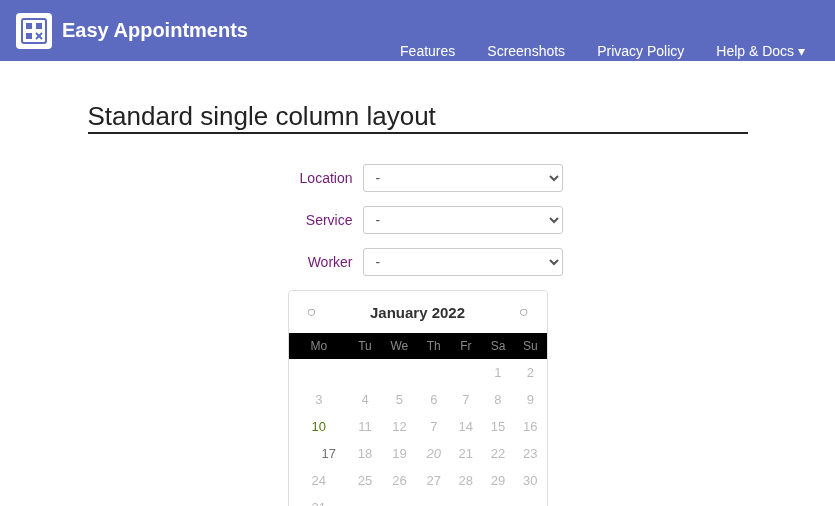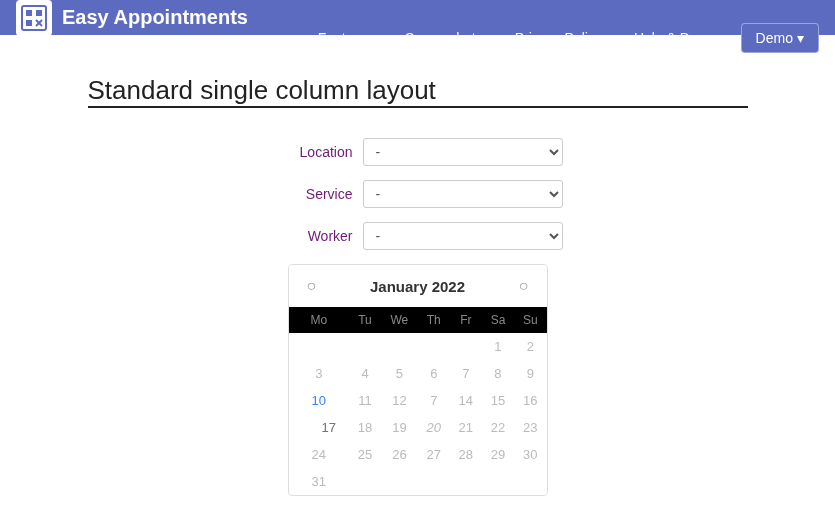--- a/index.html
+++ b/index.html
@@ -4,21 +4,21 @@
   <style>
     * { box-sizing: border-box; margin: 0; padding: 0; }
     body { font-family: Arial, sans-serif; background: #fff; min-height: 506px; }
 
     
     .navbar {
       background-color: #5c6bc0;
       display: flex;
       align-items: center;
       padding: 0 16px;
-      height: 35px;
+      height: 61px;
     }
     .navbar-brand {
       display: flex;
       align-items: center;
       gap: 10px;
       color: #fff;
       font-size: 20px;
       font-weight: bold;
       text-decoration: none;
       margin-right: auto;
@@ -175,24 +175,20 @@
         <line x1="22" y1="16" x2="16" y2="22" stroke="#5c6bc0" stroke-width="2"></line>
       </svg>
     </div>
     <span>Easy Appointments</span>
   </a>
   <div class="nav-links">
     <a class="nav-link">Features</a>
     <a class="nav-link">Screenshots</a>
     <a class="nav-link">Privacy Policy</a>
     <a class="nav-link">Help &amp; Docs ▾</a>
-    <button class="nav-link-demo">
-      <span>Demo</span>
-      <span>▾</span>
-    </button>
   </div>
 </nav>
 
 <div class="main-content">
   <h1 class="page-title">Standard single column layout</h1>
   <hr class="divider">
 
   <div class="form-row">
     <label class="form-label">Location</label>
     <select class="form-select">
@@ -246,21 +242,21 @@
             <tr>
               <td style="color: rgb(187, 187, 187);">3</td>
               <td style="color: rgb(187, 187, 187);">4</td>
               <td style="color: rgb(187, 187, 187);">5</td>
               <td style="color: rgb(187, 187, 187);">6</td>
               <td style="color: rgb(187, 187, 187);">7</td>
               <td style="color: rgb(187, 187, 187);">8</td>
               <td style="color: rgb(187, 187, 187);">9</td>
             </tr>
             <tr>
-              <td style="color: #3b82f6; margin-left: 28px;">10</td>
+              <td style="color: #4d7c0f; margin-left: 28px;">10</td>
               <td style="color: rgb(187, 187, 187);">11</td>
               <td style="color: rgb(187, 187, 187);">12</td>
               <td style="color: rgb(187, 187, 187);">7</td>
               <td style="color: rgb(187, 187, 187);">14</td>
               <td style="color: rgb(187, 187, 187);">15</td>
               <td style="color: rgb(187, 187, 187);">16</td>
             </tr>
             <tr>
               <td style="color: #737373; padding-left: 24px;">17</td>
               <td style="color: rgb(187, 187, 187);">18</td>

